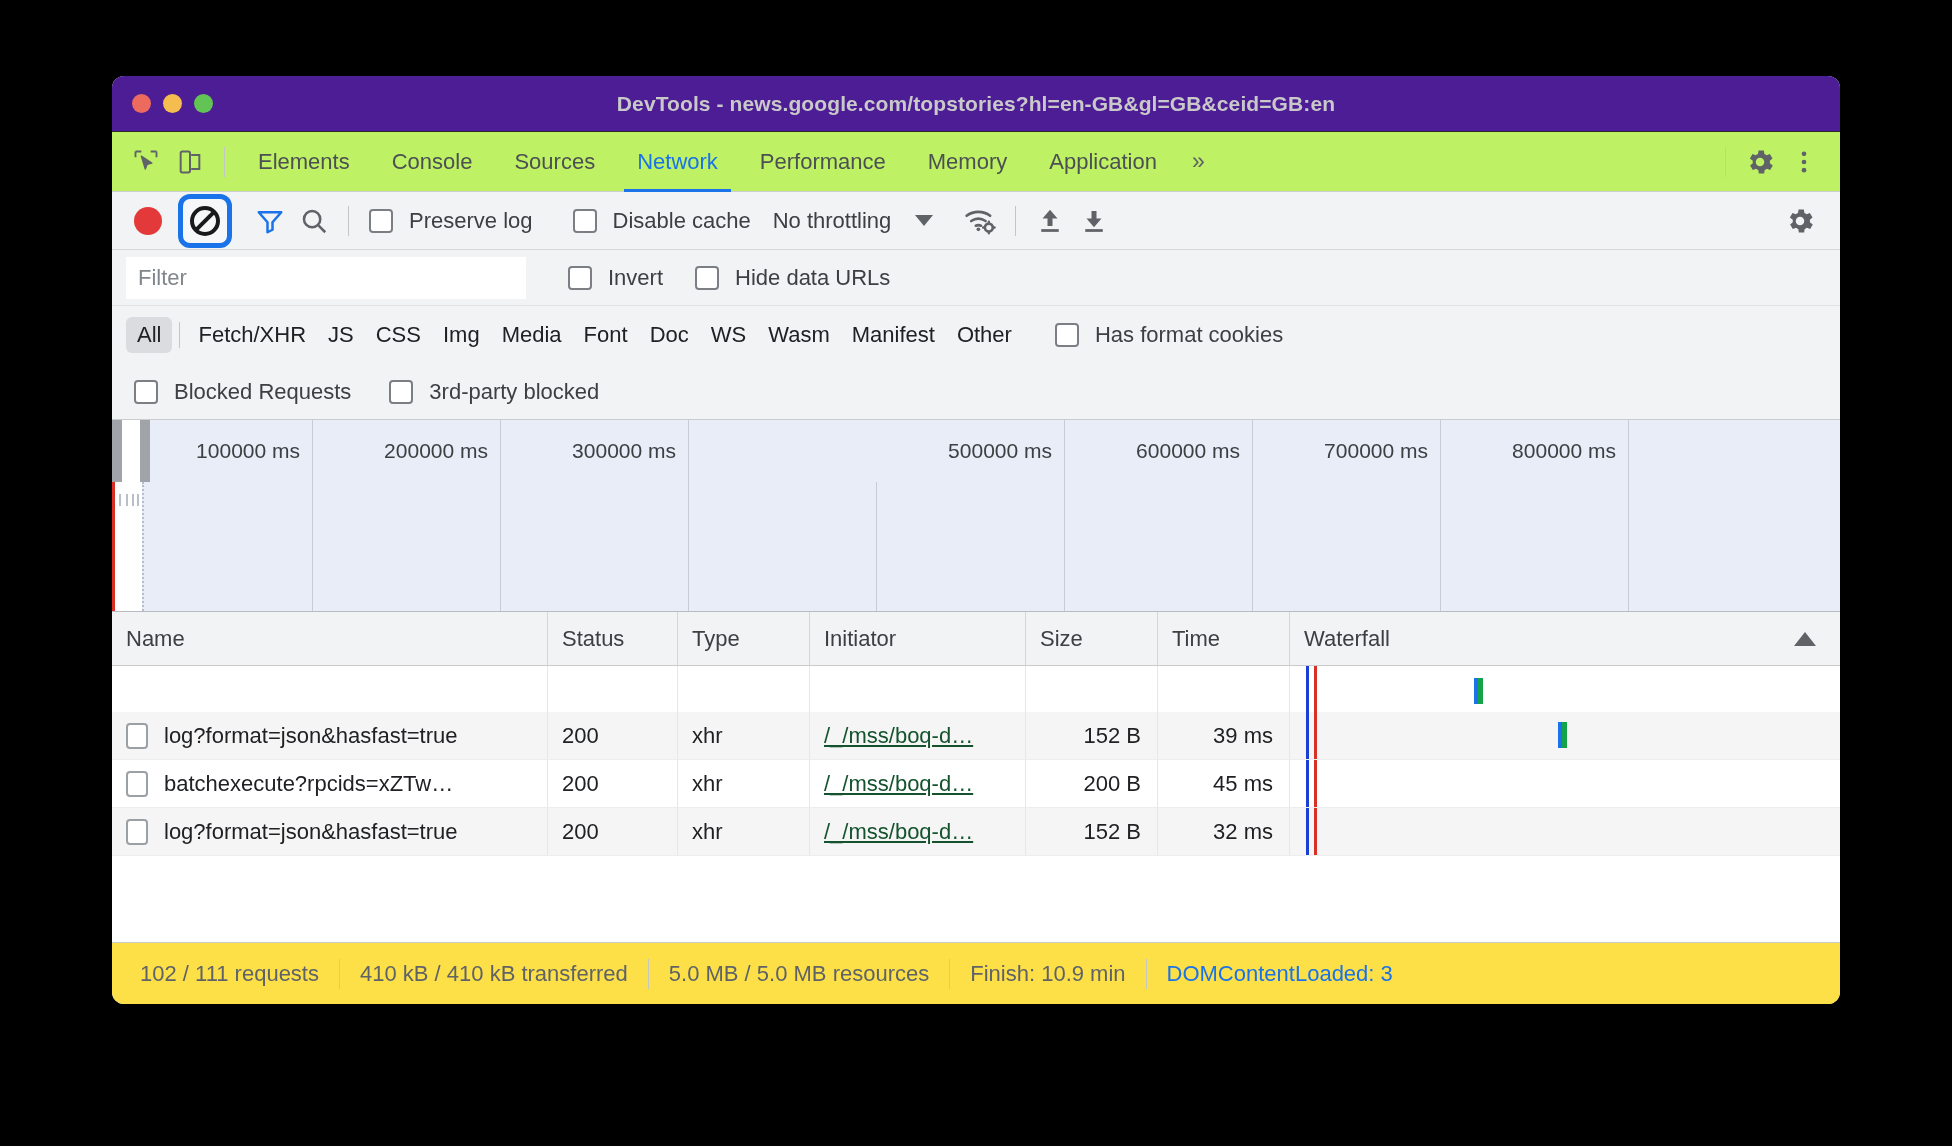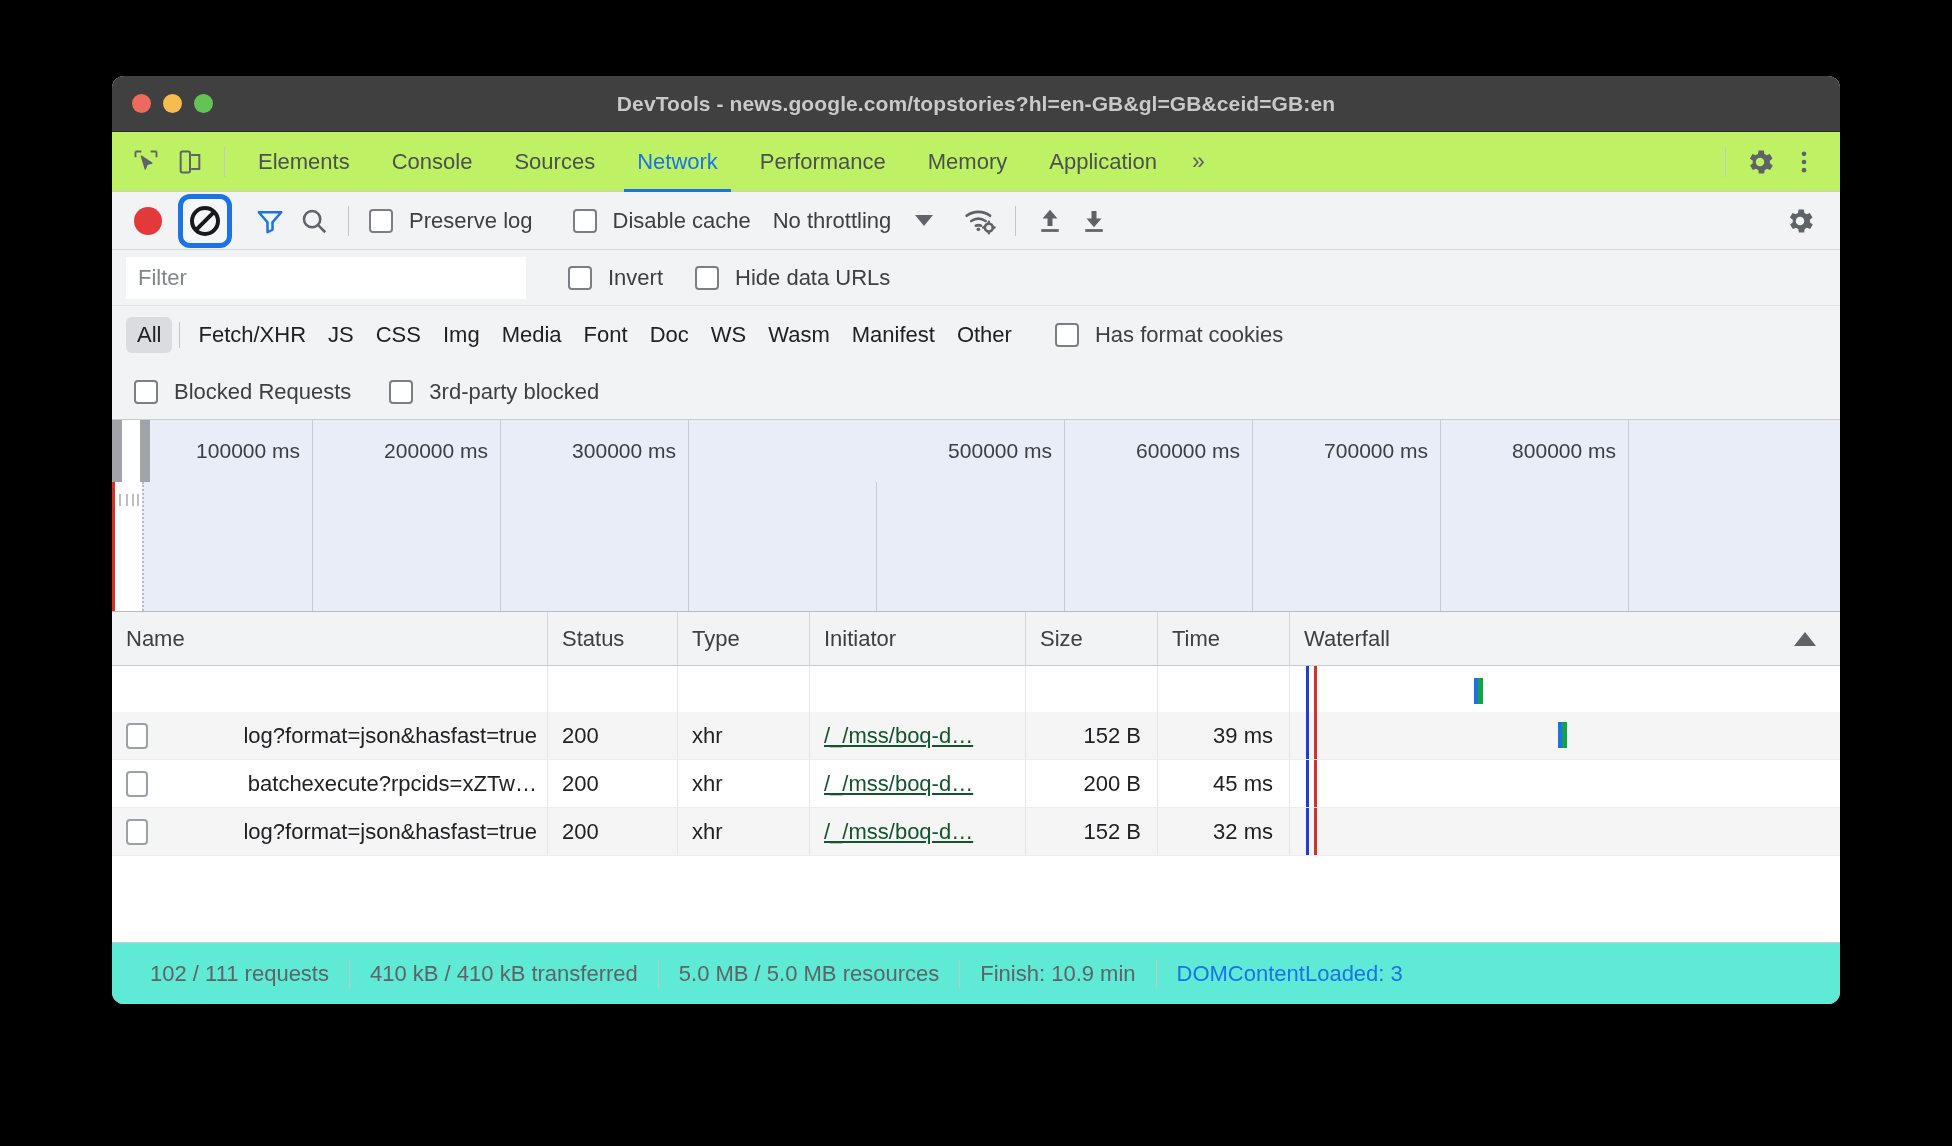--- a/index.html
+++ b/index.html
@@ -20,21 +20,21 @@
     border-radius: 12px;
     background: #ffffff;
     box-shadow: 0 0 48px 18px rgba(0,0,0,0.95);
     overflow: hidden;
     display: flex; flex-direction: column;
   }
 
   
   .titlebar {
     height: 56px; flex: 0 0 56px;
-    background: #404040;
+    background: #4c1d95;
     position: relative;
     display: flex; align-items: center;
     border-bottom: 1px solid #2a2a2a;
   }
   .traffic { display: flex; gap: 12px; margin-left: 20px; }
   .dot { width: 19px; height: 19px; border-radius: 50%; }
   .dot.red { background: #ed6a5e; }
   .dot.yellow { background: #f5bd4f; }
   .dot.green { background: #61c454; }
   .title-text {
@@ -225,40 +225,40 @@
     display: flex; height: 48px; align-items: center;
     font-size: 22px; color: #202124;
     border-bottom: 1px solid #eceded;
   }
   .trow.alt { background: #f5f5f5; }
   .trow.spacer { border-bottom: none; }
   .td {
     height: 100%; display: flex; align-items: center;
     padding-left: 14px; padding-right: 10px;
     border-right: 1px solid #e6e7e9;
-    overflow: hidden; white-space: nowrap; justify-content: space-between;
+    overflow: hidden; white-space: nowrap;
   }
   .td.num { justify-content: flex-end; padding-right: 16px; }
   .td.wf { border-right: none; flex: 1 1 auto; position: relative; padding: 0; }
   .rowcheck {
     width: 22px; height: 26px; border: 2px solid #9aa0a6; border-radius: 4px;
     flex: 0 0 22px; margin-right: 16px; background: #fff;
   }
   .initiator-link { color: #14532d; text-decoration: underline; }
   .wf-red { position: absolute; top: 0; bottom: 0; width: 3px; background: #d93025; }
   .wf-blue { position: absolute; top: 0; bottom: 0; width: 3px; background: #1a3fd4; }
   .wf-bar { position: absolute; width: 9px; height: 26px; }
 
   
   .statusbar {
     height: 62px; flex: 0 0 62px;
-    background: #5eead4;
+    background: #fde047;
     border-top: 1px solid #c9cbcd;
     display: flex; align-items: center;
-    padding-left: 18px;
+    padding-left: 8px;
     font-size: 22px; color: #5f6368;
   }
   .st-item { padding: 0 20px; white-space: nowrap; }
   .st-sep { width: 1px; height: 30px; background: #c4c7c5; }
   .st-blue { color: #1a73e8; }
 </style>
 </head>
 <body>
 
 <div class="backdrop"></div>

